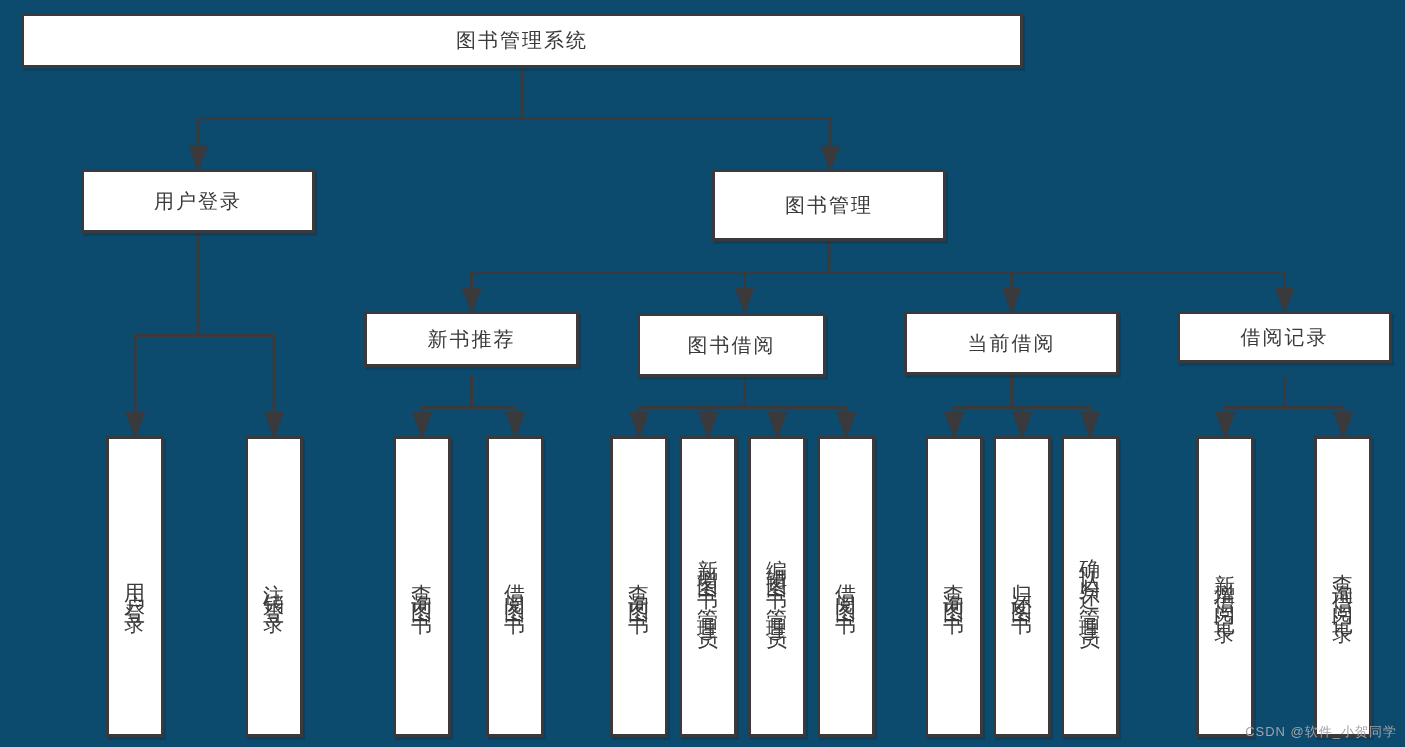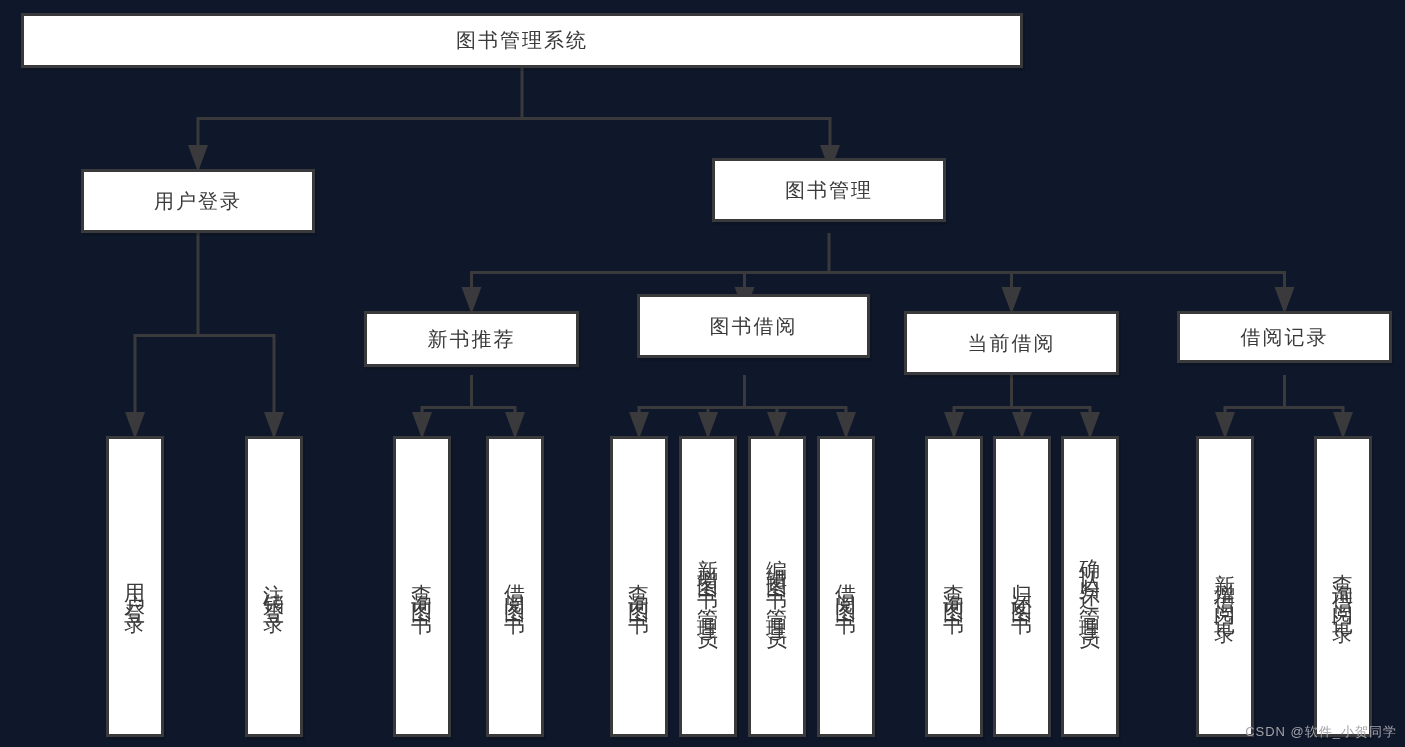--- a/index.html
+++ b/index.html
@@ -1,19 +1,19 @@
 <!DOCTYPE html>
 <html><head>
 <meta charset="utf-8">
 <style>
   html,body{margin:0;padding:0;background:#ffffff;}
   .canvas{
     position:relative;
     width:1405px;height:747px;
-    background:#0f172a;
+    background:#0c4a6e;
     font-family:"Liberation Sans","DejaVu Sans",sans-serif;
     overflow:hidden;
   }
   .connectors{position:absolute;left:0;top:0;width:1405px;height:747px;}
   .node{
     position:absolute;
     box-sizing:border-box;
     border:3px solid #3a3a3c;
     background:#ffffff;
     display:flex;align-items:center;justify-content:center;
@@ -104,28 +104,28 @@
     </g>
   </svg>
 
   <div class="node h" style="left:21px;top:13px;width:1002px;height:55px">
     <span class="lbl">图书管理系统</span>
   </div>
 
   <div class="node h" style="left:81px;top:169px;width:234px;height:64px">
     <span class="lbl">用户登录</span>
   </div>
-  <div class="node h" style="left:712px;top:158px;width:234px;height:64px">
+  <div class="node h" style="left:712px;top:169px;width:234px;height:72px">
     <span class="lbl">图书管理</span>
   </div>
 
   <div class="node h" style="left:364px;top:311px;width:215px;height:56px">
     <span class="lbl">新书推荐</span>
   </div>
-  <div class="node h" style="left:637px;top:294px;width:233px;height:64px">
+  <div class="node h" style="left:637px;top:313px;width:189px;height:64px">
     <span class="lbl">图书借阅</span>
   </div>
   <div class="node h" style="left:904px;top:311px;width:215px;height:64px">
     <span class="lbl">当前借阅</span>
   </div>
   <div class="node h" style="left:1177px;top:311px;width:215px;height:52px">
     <span class="lbl">借阅记录</span>
   </div>
 
   <div class="node v" style="left:106px;top:436px;width:58px;height:301px">

